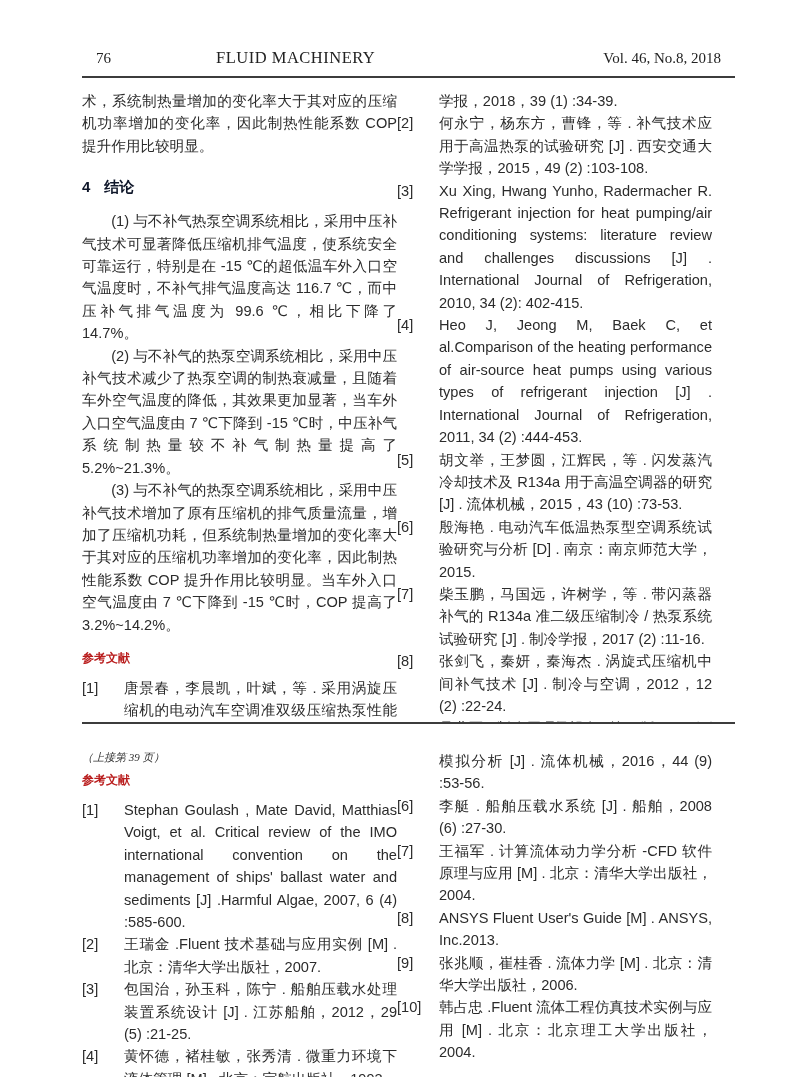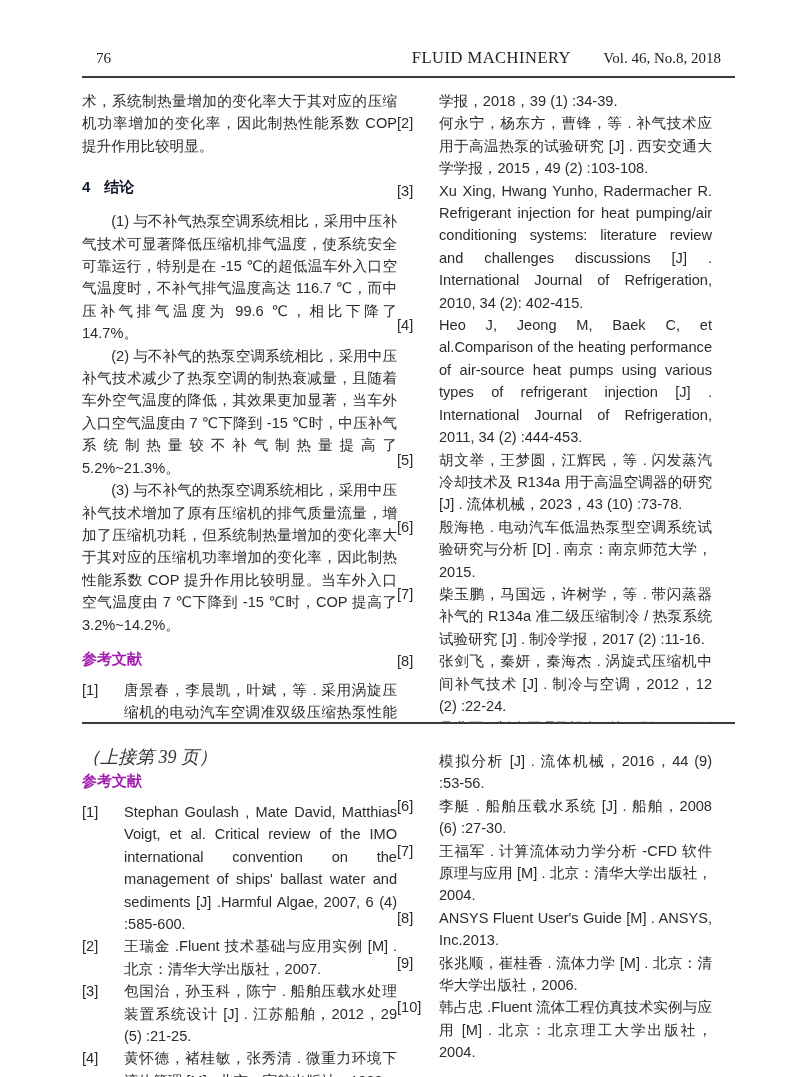--- a/index.html
+++ b/index.html
@@ -15,21 +15,21 @@
     overflow: hidden;
   }
   
   .hdr {
     display: flex; align-items: baseline;
     font-family: "Liberation Serif", "DejaVu Serif", serif;
     font-size: 15px; color: #222;
     padding: 0 14px 8px 14px;
   }
   .hdr .pageno { width: 120px; }
-  .hdr .jtitle { flex: 1; text-align: right; font-size: 16.5px; letter-spacing: .5px; }
+  .hdr .jtitle { flex: 1; text-align: left; font-size: 16.5px; letter-spacing: .5px; }
   .hdr .issue  { width: 150px; text-align: right; }
   .hdr-rule { border: 0; border-top: 2px solid #3c3c3c; margin: 0; }
 
   
   .cols { display: flex; }
   .col { width: 315px; box-sizing: border-box; }
   .top-cols { height: 632px; margin-top: 12px; overflow: hidden; }
   .mid-rule { border: 0; border-top: 2px solid #3c3c3c; margin: 0; }
   .bottom-cols { margin-top: 20px; }
 
@@ -39,32 +39,32 @@
     text-align: justify; text-justify: inter-ideograph;
     margin: 0;
   }
   .indent { text-indent: 2em; }
   .h-section {
     font-size: 15px; font-weight: bold; color: #0f172a;
     margin: 21px 0 13px 0;
   }
   .h-section .num { margin-right: 14px; }
   .h-refs {
-    font-size: 15px; font-weight: bold; color: #a21caf;
+    font-size: 12px; font-weight: bold; color: #b91c1c;
     margin: 14px 0 10px 0;
   }
   .reflist { margin: 0; padding: 0; }
   .ref { display: flex; font-size: 14.6px; line-height: 22.4px; }
   .ref .lbl { flex: none; width: 42px; }
   .ref .txt { flex: 1; text-align: justify; text-justify: inter-ideograph; }
 
   .cont-note {
     font-family: "Liberation Serif", "DejaVu Serif", serif;
     font-style: italic;
-    font-size: 18px; line-height: 22px;
+    font-size: 11px; line-height: 22px;
     margin: 2px 0 4px 0; color: #333;
   }
   .mt6 { margin-top: 6px; }
 </style>
 </head>
 <body>
 
 <div class="page">
 
   <div class="hdr">
@@ -112,21 +112,21 @@
             <span class="txt">Xu Xing, Hwang Yunho, Radermacher R. Refrigerant injection for heat pumping/air conditioning systems: literature review and challenges discussions [J] . International Journal of Refrigeration, 2010, 34 (2): 402-415.</span>
           </div>
 
           <div class="ref">
             <span class="lbl">[4]</span>
             <span class="txt">Heo J, Jeong M, Baek C, et al.Comparison of the heating performance of air-source heat pumps using various types of refrigerant injection [J] . International Journal of Refrigeration, 2011, 34 (2) :444-453.</span>
           </div>
 
           <div class="ref">
             <span class="lbl">[5]</span>
-            <span class="txt">胡文举，王梦圆，江辉民，等 . 闪发蒸汽冷却技术及 R134a 用于高温空调器的研究 [J] . 流体机械，2023，43 (10) :73-78.</span>
+            <span class="txt">胡文举，王梦圆，江辉民，等 . 闪发蒸汽冷却技术及 R134a 用于高温空调器的研究 [J] . 流体机械，2015，43 (10) :73-53.</span>
           </div>
 
           <div class="ref">
             <span class="lbl">[6]</span>
             <span class="txt">殷海艳 . 电动汽车低温热泵型空调系统试验研究与分析 [D] . 南京：南京师范大学，2015.</span>
           </div>
 
           <div class="ref">
             <span class="lbl">[7]</span>
             <span class="txt">柴玉鹏，马国远，许树学，等 . 带闪蒸器补气的 R134a 准二级压缩制冷 / 热泵系统试验研究 [J] . 制冷学报，2017 (2) :11-16.</span>

